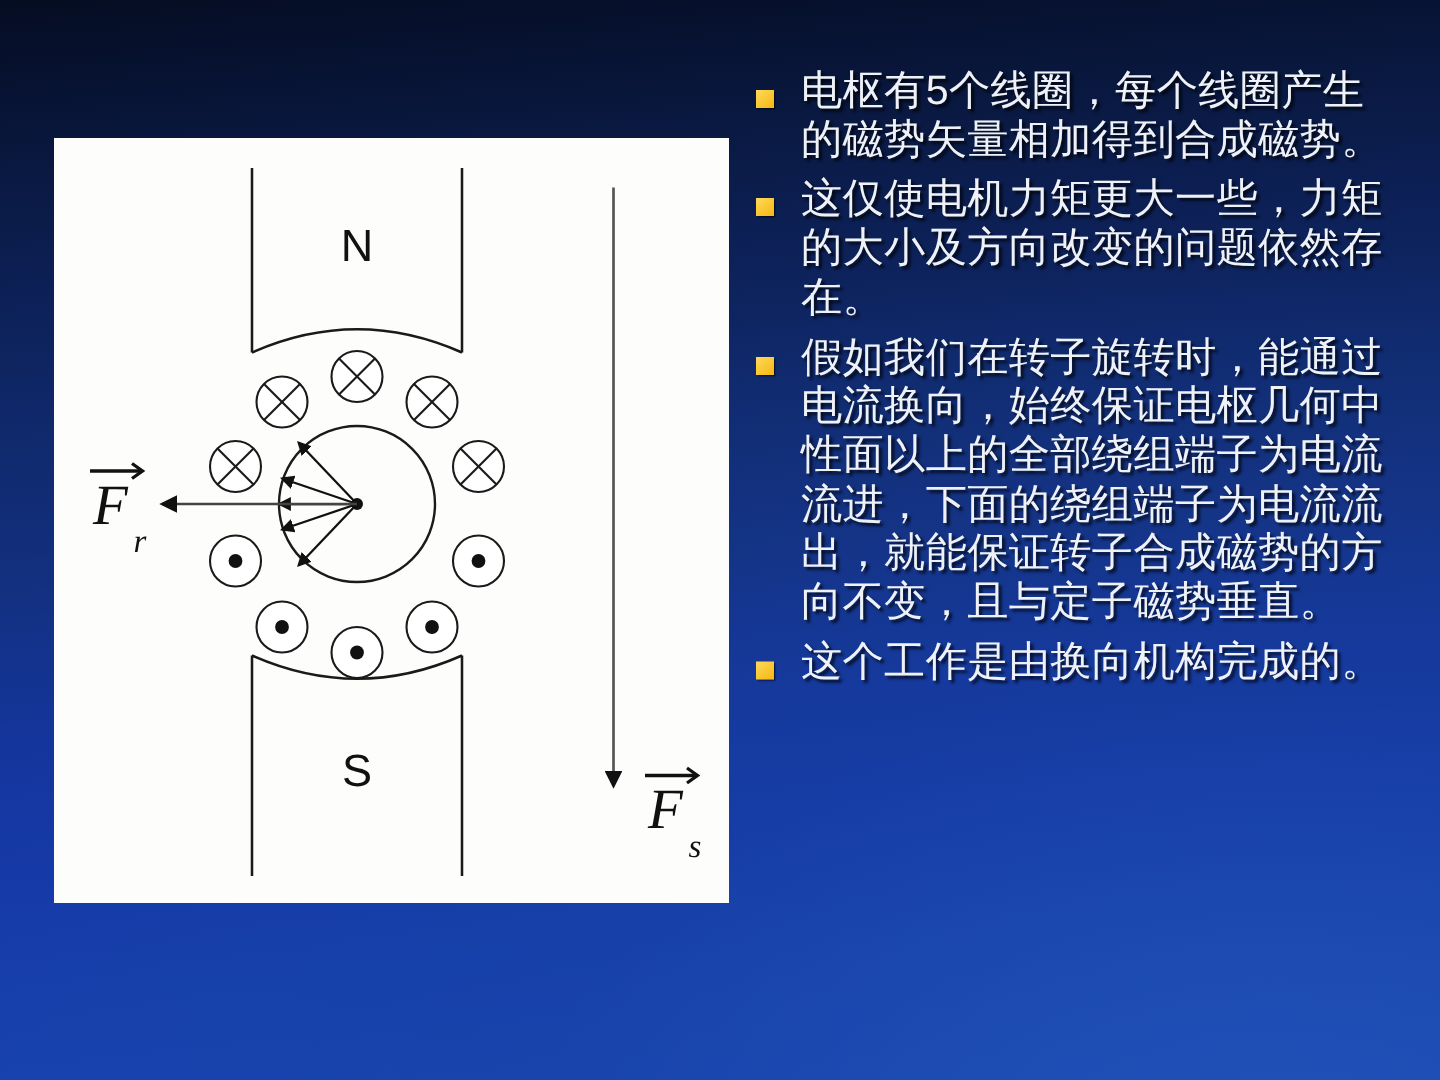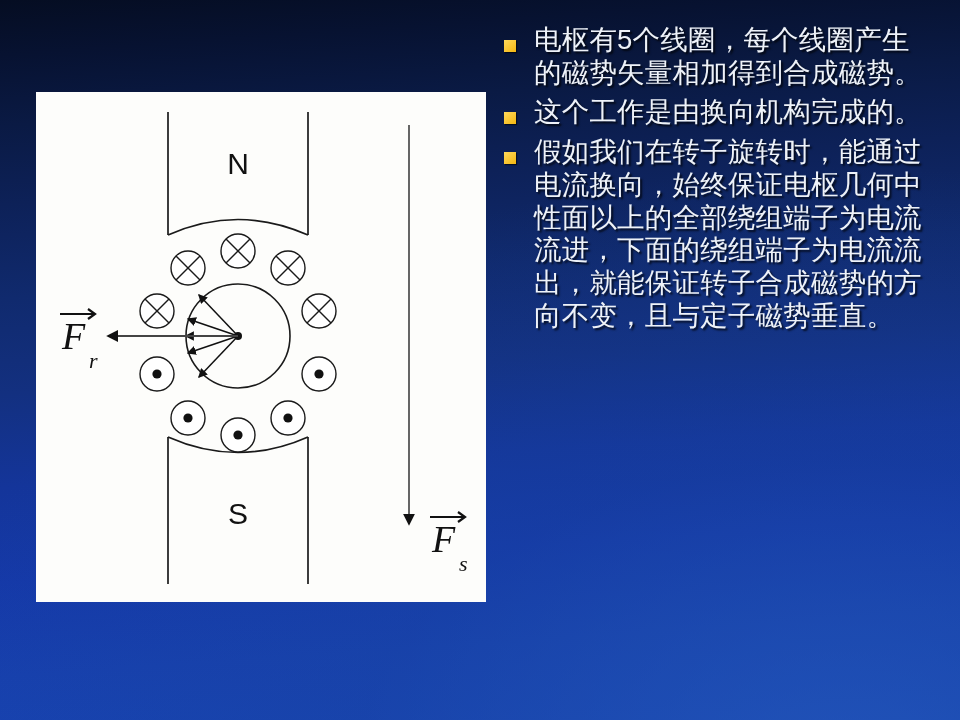--- a/index.html
+++ b/index.html
@@ -40,21 +40,21 @@
     height: 510px;
     background: #fdfdfb;
     box-sizing: border-box;
   }
   #figure-panel svg { display: block; }
 
   
   #bullet-list {
     position: absolute;
     left: 504px;
-    top: 24px;
+    top: 44px;
     width: 430px;
   }
   .bullet-item {
     display: flex;
     align-items: flex-start;
     margin-bottom: 7px;
   }
   .bullet-marker {
     flex: 0 0 auto;
     width: 12px;
@@ -194,26 +194,30 @@
   </div>
 
   <div id="bullet-list">
 
     <div class="bullet-item">
       <span class="bullet-marker"></span>
       <span class="bullet-text">电枢有5个线圈，每个线圈产生的磁势矢量相加得到合成磁势。</span>
     </div>
 
 
+    <div class="bullet-item">
+      <span class="bullet-marker"></span>
+      <span class="bullet-text">这仅使电机力矩更大一些，力矩的大小及方向改变的问题依然存在。</span>
+    </div>
+
+    <div class="bullet-item">
+      <span class="bullet-marker"></span>
+      <span class="bullet-text">假如我们在转子旋转时，能通过电流换向，始终保证电枢几何中性面以上的全部绕组端子为电流流进，下面的绕组端子为电流流出，就能保证转子合成磁势的方向不变，且与定子磁势垂直。</span>
+    </div>
 
     <div class="bullet-item">
       <span class="bullet-marker"></span>
       <span class="bullet-text">这个工作是由换向机构完成的。</span>
     </div>
 
-    <div class="bullet-item">
-      <span class="bullet-marker"></span>
-      <span class="bullet-text">假如我们在转子旋转时，能通过电流换向，始终保证电枢几何中性面以上的全部绕组端子为电流流进，下面的绕组端子为电流流出，就能保证转子合成磁势的方向不变，且与定子磁势垂直。</span>
-    </div>
-
   </div>
 
 </div>
 
 </body></html>

